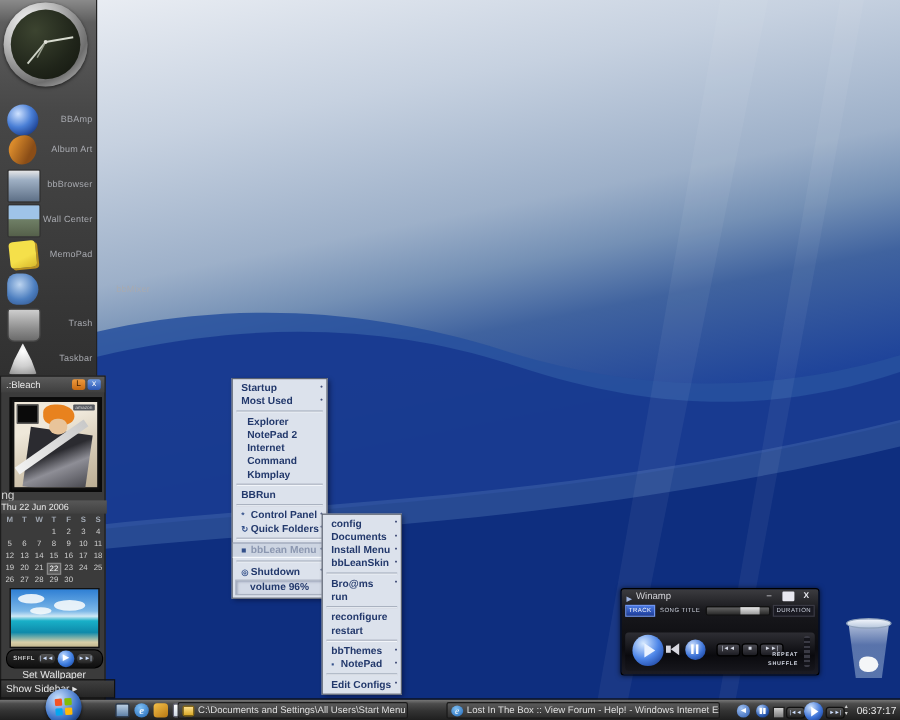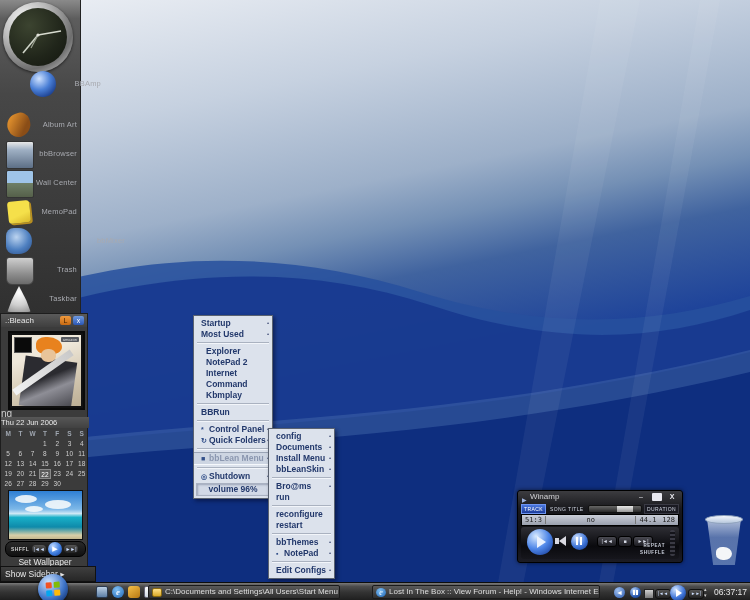--- a/index.html
+++ b/index.html
@@ -199,21 +199,21 @@
     <div class="clock">
       <div class="clock-face"></div>
       <svg width="58" height="58">
         <line x1="29" y1="27" x2="52" y2="23" stroke="#d8dcd0" stroke-width="1.6"></line>
         <line x1="29" y1="27" x2="14" y2="45" stroke="#cfd4c8" stroke-width="1.6"></line>
         <line x1="29" y1="27" x2="22" y2="40" stroke="#9aa090" stroke-width="1.2"></line>
         <circle cx="29" cy="27" r="1.6" fill="#e0e0d8"></circle>
       </svg>
     </div>
     <div id="dock-items">
-        <div class="dock-item" style="top: 70px; margin-left: 24px;">
+        <div class="dock-item" style="top: 86px;">
           <div class="dicon di-wolf"></div>
           <span class="dlabel">BBAmp</span>
         </div>
         <div class="dock-item" style="top: 111px;">
           <div class="dicon di-guitar"></div>
           <span class="dlabel">Album Art</span>
         </div>
         <div class="dock-item" style="top: 140px;">
           <div class="dicon di-browser"></div>
           <span class="dlabel">bbBrowser</span>
@@ -381,26 +381,20 @@
       <span class="wa-ctl wa-max"></span>
       <span class="wa-ctl wa-close">X</span>
     </div>
     <div class="wa-row1">
       <span class="wa-badge track">TRACK</span>
       <span class="wa-badge">SONG TITLE</span>
       <span class="wa-slider">
           <span class="fill"></span>
         </span>
       <span class="wa-badge dur">DURATION</span>
-    </div>
-    <div class="wa-row2">
-      <span>51:3</span>
-      <span class="mid">no</span>
-      <span>44.1</span>
-      <span>128</span>
     </div>
     <div class="wa-controls">
       <div class="wa-play"></div>
       <div class="wa-vol-box"></div>
       <div class="wa-vol-icn"></div>
       <div class="wa-pause"></div>
       <div class="wa-sbtn wa-prev">|◄◄</div>
       <div class="wa-sbtn wa-stop">■</div>
       <div class="wa-sbtn wa-next">►►|</div>
       <div class="wa-toggle wa-rep">REPEAT</div>

